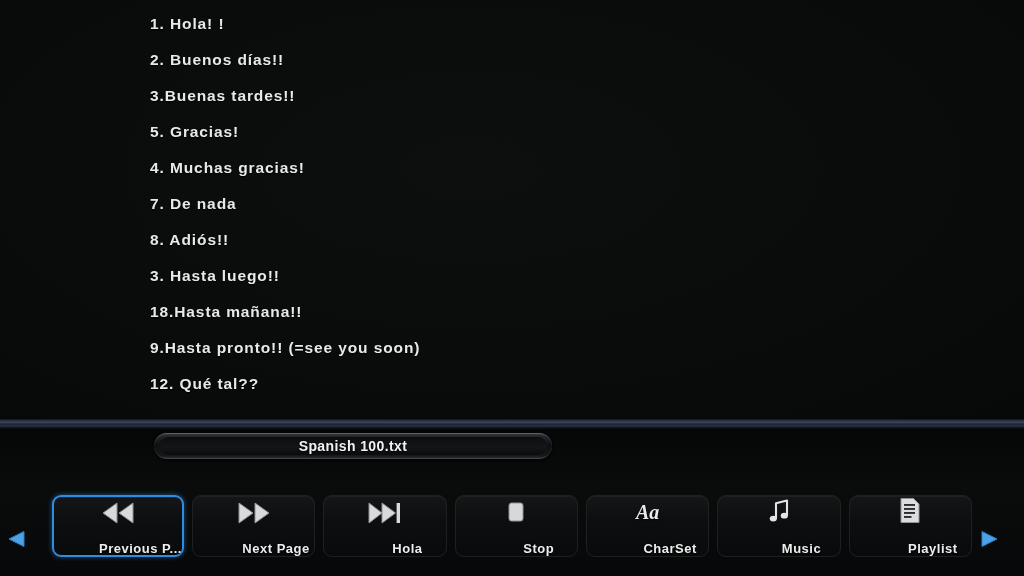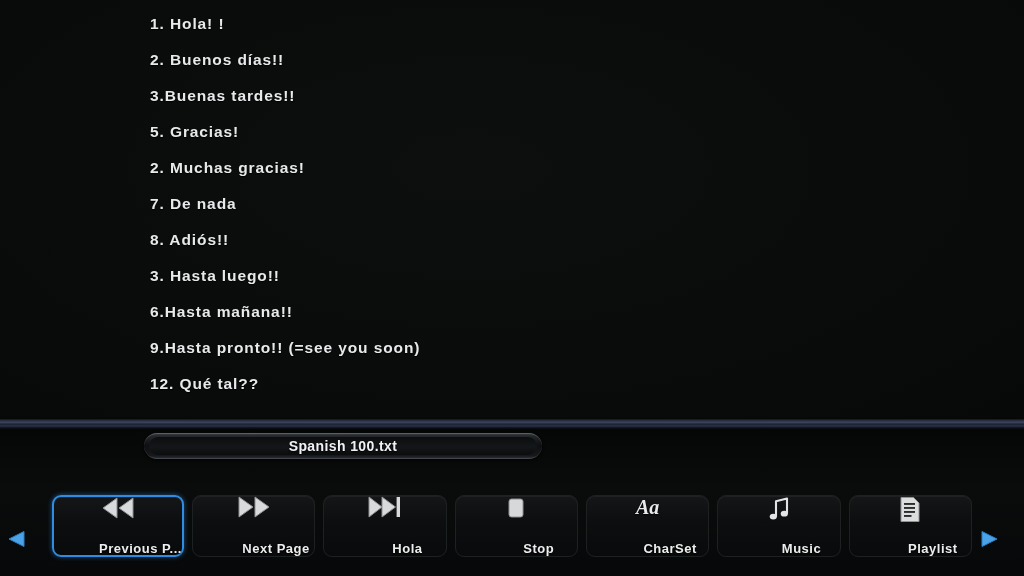--- a/index.html
+++ b/index.html
@@ -71,21 +71,21 @@
     left: 0;
     top: 429px;
     width: 1024px;
     height: 147px;
     background: linear-gradient(to bottom, #050606 0%, #0a0c0c 40%, #070809 100%);
   }
 
   
   #filename-pill {
     position: absolute;
-    left: 144px;
+    left: 154px;
     top: 4px;
     width: 398px;
     height: 26px;
     border-radius: 13px;
     background: linear-gradient(to bottom, #3c4146 0%, #23272b 12%, #0d0f11 48%, #16191c 88%, #32373c 100%);
     box-shadow: inset 0 1px 0 rgba(255,255,255,0.18),
                 inset 0 -1px 0 rgba(255,255,255,0.10),
                 0 1px 3px rgba(0,0,0,0.9);
     display: flex;
     align-items: center;
@@ -130,21 +130,21 @@
     justify-content: center;
     box-sizing: border-box;
   }
   .tool-button.selected {
     border: 2px solid #2f8ce0;
     box-shadow: 0 0 5px rgba(47,140,224,0.55), inset 0 1px 0 rgba(255,255,255,0.07);
   }
   .btn-icon {
     height: 28px;
     display: flex;
-    align-items: flex-start;
+    align-items: flex-end;
     justify-content: center;
     margin-bottom: 17px;
   }
   .btn-label {
     color: #eceded;
     font-size: 13px;
     font-weight: bold;
     letter-spacing: 0.5px;
     text-shadow: 0 1px 2px #000;
     white-space: nowrap;
@@ -178,25 +178,25 @@
 <body>
 
 <div id="screen">
 
   <div id="text-area">
     <div id="text-lines">
       <div class="text-line">1. Hola! !</div>
       <div class="text-line">2. Buenos días!!</div>
       <div class="text-line">3.Buenas tardes!!</div>
       <div class="text-line">5. Gracias!</div>
-      <div class="text-line">2. Muchas gracias!</div>
+      <div class="text-line">4. Muchas gracias!</div>
       <div class="text-line">7. De nada</div>
       <div class="text-line">8. Adiós!!</div>
       <div class="text-line">3. Hasta luego!!</div>
-      <div class="text-line">6.Hasta mañana!!</div>
+      <div class="text-line">18.Hasta mañana!!</div>
       <div class="text-line">9.Hasta pronto!! (=see you soon)</div>
       <div class="text-line">12. Qué tal??</div>
     </div>
   </div>
 
   <div id="divider"></div>
 
   <div id="bottom-panel">
 
     <div id="filename-pill">

